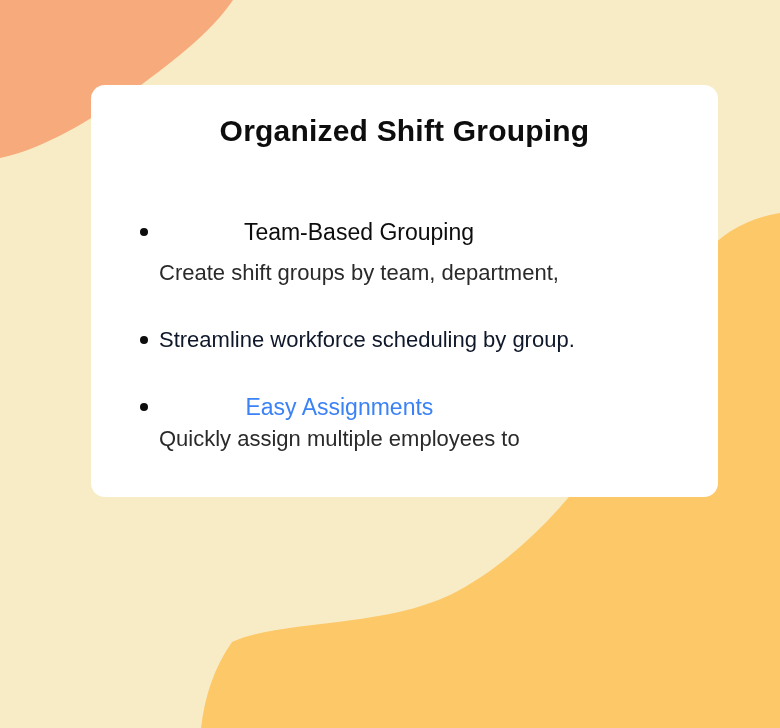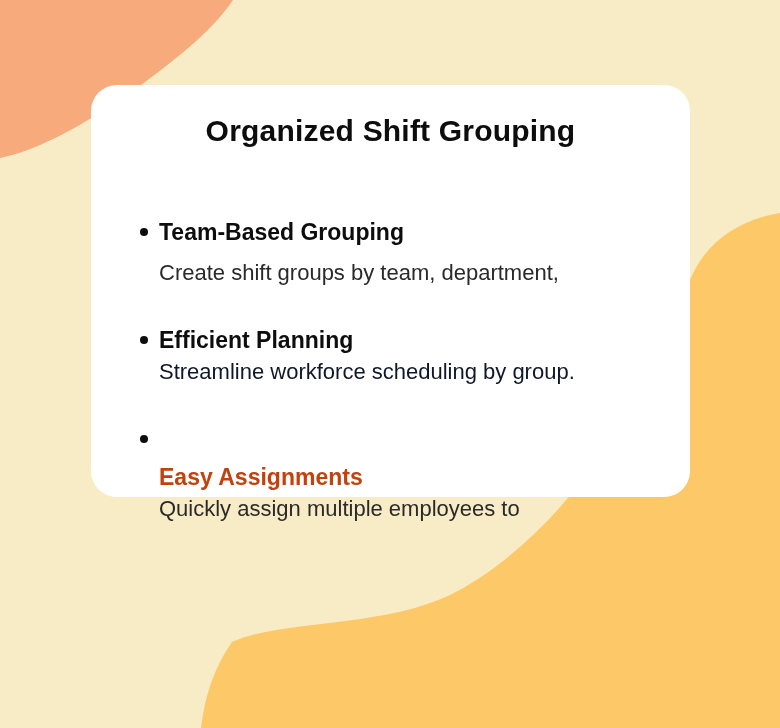--- a/index.html
+++ b/index.html
@@ -17,22 +17,23 @@
     inset: 0;
     display: block;
   }
 
   .card {
     position: absolute;
     left: 91px;
     top: 85px;
     width: 599px;
     height: 412px;
-    border-radius: 26px;
+    border-radius: 14px;
     background: #ffffff;
+    padding-left: 28px;
   }
 
   .card-title {
     position: absolute;
     top: 28px;
     left: 0;
     right: 0;
     margin: 0;
     text-align: center;
     font-size: 30px;
@@ -64,23 +65,24 @@
     height: 8px;
     margin-top: 12px;
     margin-right: 11px;
     border-radius: 50%;
     background: #0d0d0d;
   }
 
   .item-heading {
     font-size: 23px;
     line-height: 32px;
-    font-weight: 700;
+    font-weight: 400;
     color: #0d0d0d;
     white-space: nowrap;
+    text-align: center;
   }
 
   .item-line {
     font-size: 22px;
     line-height: 32px;
     font-weight: 400;
     color: #2a2a2a;
     white-space: nowrap;
   }
 </style>
@@ -104,28 +106,27 @@
         <span class="bullet-dot"></span>
         <div class="item-text">
           <div class="item-heading" style="color: rgb(13, 13, 13);">Team-Based Grouping</div>
           <div class="item-line" style="color: rgb(42, 42, 42); margin-top: 9px;">Create shift groups by team, department,</div>
         </div>
       </li>
 
       <li class="feature-item">
         <span class="bullet-dot"></span>
         <div class="item-text">
-          <div class="item-heading" style="color: rgb(13, 13, 13);">Efficient Planning</div>
           <div class="item-line" style="color: #0f172a;">Streamline workforce scheduling by group.</div>
         </div>
       </li>
 
       <li class="feature-item">
         <span class="bullet-dot"></span>
         <div class="item-text">
-          <div class="item-heading" style="color: #c2410c; margin-top: 38px;">Easy Assignments</div>
+          <div class="item-heading" style="color: #3b82f6;">Easy Assignments</div>
           <div class="item-line" style="color: rgb(42, 42, 42); text-align: right;">Quickly assign multiple employees to</div>
         </div>
       </li>
 
     </ul>
   </div>
 </div>
 
 </body></html>

